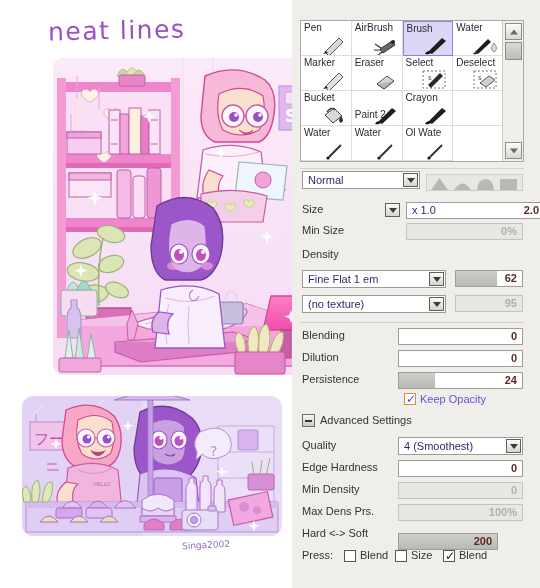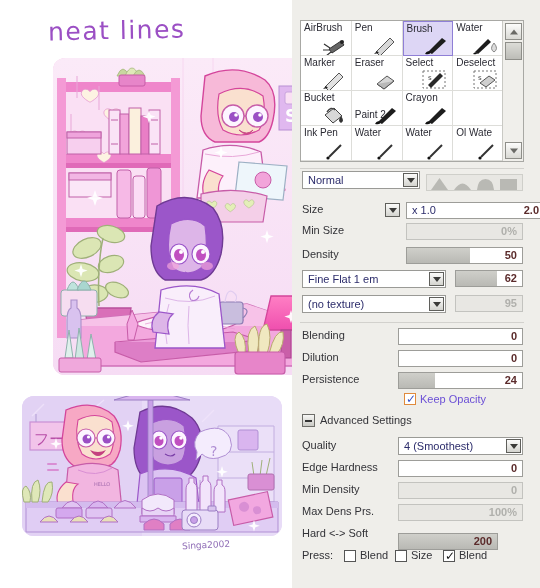--- a/index.html
+++ b/index.html
@@ -555,36 +555,36 @@
 
   <div id="signature">Singa2002</div>
 </div>
 
 <div id="tool-panel">
 
   <div id="brush-grid-box">
     <div id="brush-grid">
 
       <div class="tool-cell">
+        <span class="tool-label">Pen</span>
+        <svg class="tool-ico" viewBox="0 0 30 22">
+            <path d="M6 19 L20 5 l4 4 L10 23z" fill="#d8d8d8" stroke="#555" stroke-width="1"></path>
+            <path d="M4 21 l3-3 l2 2z" fill="#222"></path>
+          </svg>
+      </div>
+
+      <div class="tool-cell">
         <span class="tool-label">AirBrush</span>
         <svg class="tool-ico" viewBox="0 0 30 22">
             <path d="M10 16 l12-8 l3 4 l-12 8z" fill="#666" stroke="#333"></path>
             <path d="M11 15 l-6-4 M11 17 l-7 0 M12 19 l-5 4" stroke="#333" stroke-width="1.2" fill="none"></path>
             <circle cx="23" cy="9" r="2" fill="#222"></circle>
           </svg>
       </div>
 
-      <div class="tool-cell">
-        <span class="tool-label">Pen</span>
-        <svg class="tool-ico" viewBox="0 0 30 22">
-            <path d="M6 19 L20 5 l4 4 L10 23z" fill="#d8d8d8" stroke="#555" stroke-width="1"></path>
-            <path d="M4 21 l3-3 l2 2z" fill="#222"></path>
-          </svg>
-      </div>
-
       <div class="tool-cell selected">
         <span class="tool-label">Brush</span>
         <svg class="tool-ico" viewBox="0 0 30 22">
             <path d="M8 19 L22 5 l4 3 L12 21z" fill="#1d1d1d"></path>
             <path d="M5 21 q2-4 5-2 q1 3-5 2z" fill="#111"></path>
           </svg>
       </div>
 
       <div class="tool-cell">
         <span class="tool-label">Water</span>
@@ -649,27 +649,20 @@
       <div class="tool-cell">
         <span class="tool-label">Crayon</span>
         <svg class="tool-ico" viewBox="0 0 30 22">
             <path d="M8 19 L22 5 l4 3 L12 21z" fill="#1d1d1d"></path>
             <path d="M5 21 q2-4 5-2 q1 3-5 2z" fill="#111"></path>
           </svg>
       </div>
 
       <div class="tool-cell empty"></div>
 
-      <div class="tool-cell">
-        <span class="tool-label">Ink Pen</span>
-        <svg class="tool-ico" viewBox="0 0 30 22">
-            <path d="M10 19 L22 7" stroke="#333" stroke-width="2"></path>
-            <circle cx="9" cy="20" r="1.6" fill="#111"></circle>
-          </svg>
-      </div>
 
       <div class="tool-cell">
         <span class="tool-label">Water</span>
         <svg class="tool-ico" viewBox="0 0 30 22">
             <path d="M10 19 L22 7" stroke="#333" stroke-width="2"></path>
             <circle cx="9" cy="20" r="1.6" fill="#111"></circle>
           </svg>
       </div>
 
       <div class="tool-cell">
@@ -734,24 +727,20 @@
 
   <div class="row" style="top:222px">
     <span class="lbl">Min Size</span>
     <div class="slider disabled" style="left:106px;top:1px;width:117px;">
       <span class="sval">0%</span>
     </div>
   </div>
 
   <div class="row" style="top:246px">
     <span class="lbl">Density</span>
-    <div class="slider" style="left:106px;top:1px;width:117px;">
-      <span class="fill" style="width:55%"></span>
-      <span class="sval">50</span>
-    </div>
   </div>
 
   <div class="row" style="top:270px">
     <div class="combo" style="left:2px;top:0;width:144px;">
       <span class="ctext">Fine Flat 1 em</span>
       <span class="cbtn"></span>
     </div>
     <div class="slider" style="left:155px;top:0px;width:68px;">
       <span class="fill" style="width:62%"></span>
       <span class="sval">62</span>

